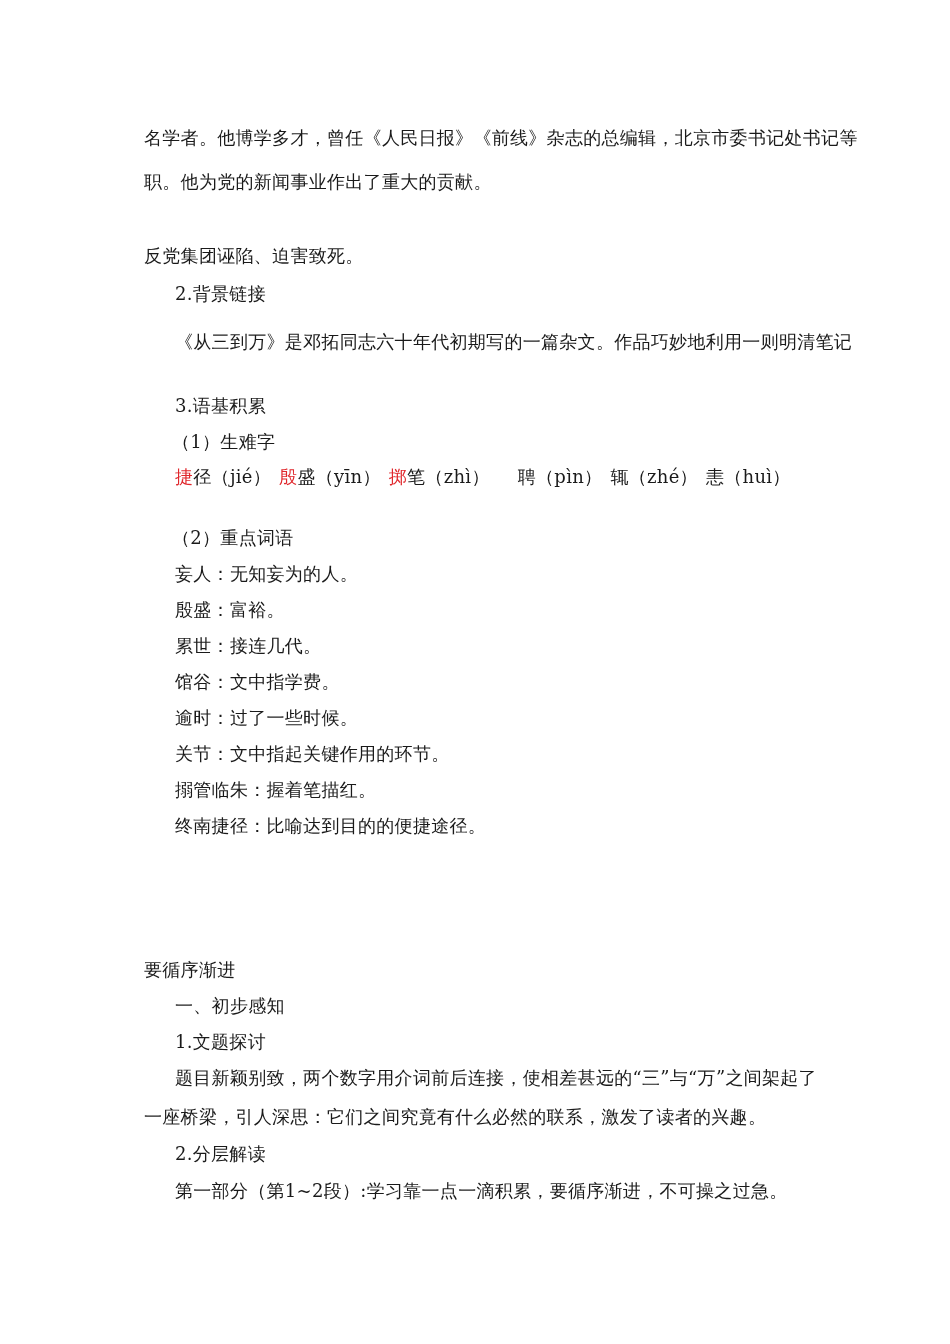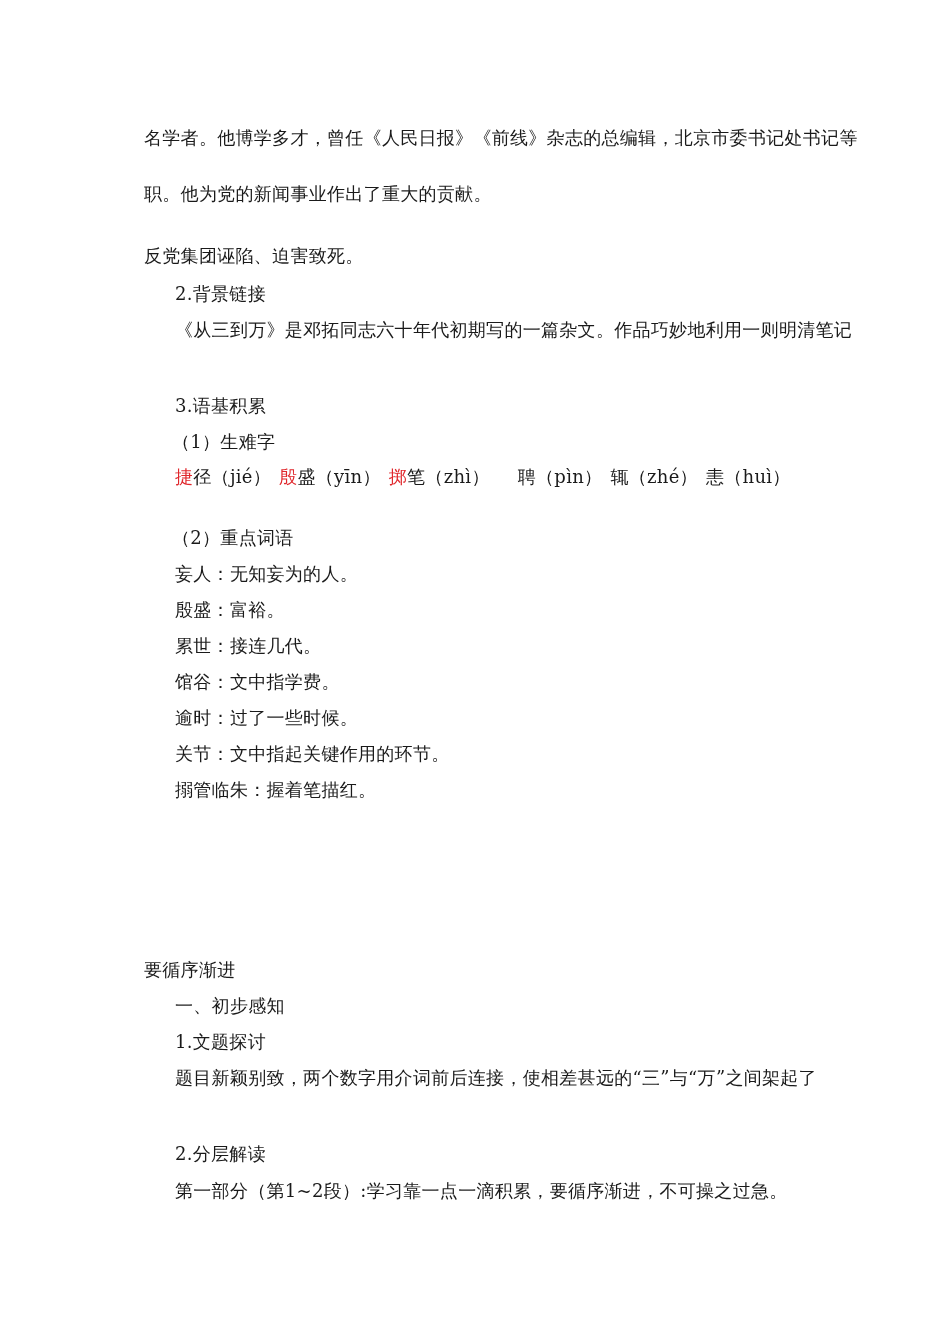--- a/index.html
+++ b/index.html
@@ -11,41 +11,43 @@
   .l1 { left: 175px; }
   .red { color: #e0262b; }
   .gap { display: inline-block; width: 28px; }
   .sp { display: inline-block; width: 8px; }
 </style>
 </head>
 <body>
 
 <div class="page">
   <div class="line l0" style="top:128px">名学者。他博学多才，曾任《人民日报》《前线》杂志的总编辑，北京市委书记处书记等</div>
-  <div class="line l0" style="top:184px">职。他为党的新闻事业作出了重大的贡献。</div>
+  <div class="line l0" style="top:172px">职。他为党的新闻事业作出了重大的贡献。</div>
   <div class="line l0" style="top:246px">反党集团诬陷、迫害致死。</div>
 
   <div class="line l1" style="top:284px">2.背景链接</div>
-  <div class="line l1" style="top:320px">《从三到万》是邓拓同志六十年代初期写的一篇杂文。作品巧妙地利用一则明清笔记</div>
+  <div class="line l1" style="top:332px">《从三到万》是邓拓同志六十年代初期写的一篇杂文。作品巧妙地利用一则明清笔记</div>
 
   <div class="line l1" style="top:396px">3.语基积累</div>
   <div class="line" style="left:172px; top:432px">（1）生难字</div>
 
   <div class="line l1" style="top:467px">
     <span><span class="red">捷</span><span>径（jié）</span></span><span class="sp"></span><span><span class="red">殷</span><span>盛（yīn）</span></span><span class="sp"></span><span><span class="red">掷</span><span>笔（zhì）</span></span><span class="gap"></span><span>聘（pìn）</span><span class="sp"></span><span>辄（zhé）</span><span class="sp"></span><span>恚（huì）</span>
   </div>
 
   <div class="line" style="left:172px; top:528px">（2）重点词语</div>
   <div class="line l1" style="top:564px">妄人：无知妄为的人。</div>
   <div class="line l1" style="top:600px">殷盛：富裕。</div>
   <div class="line l1" style="top:636px">累世：接连几代。</div>
   <div class="line l1" style="top:672px">馆谷：文中指学费。</div>
   <div class="line l1" style="top:708px">逾时：过了一些时候。</div>
   <div class="line l1" style="top:744px">关节：文中指起关键作用的环节。</div>
   <div class="line l1" style="top:780px">搦管临朱：握着笔描红。</div>
+  <div class="line l1" style="top:816px">终南捷径：比喻达到目的的便捷途径。</div>
 
   <div class="line l0" style="top:960px">要循序渐进</div>
   <div class="line l1" style="top:996px">一、初步感知</div>
   <div class="line l1" style="top:1032px">1.文题探讨</div>
   <div class="line l1" style="top:1068px">题目新颖别致，两个数字用介词前后连接，使相差甚远的“三”与“万”之间架起了</div>
+  <div class="line l0" style="top:1107px">一座桥梁，引人深思：它们之间究竟有什么必然的联系，激发了读者的兴趣。</div>
   <div class="line l1" style="top:1144px">2.分层解读</div>
   <div class="line l1" style="top:1181px">第一部分（第1~2段）:学习靠一点一滴积累，要循序渐进，不可操之过急。</div>
 </div>
 
 </body></html>

